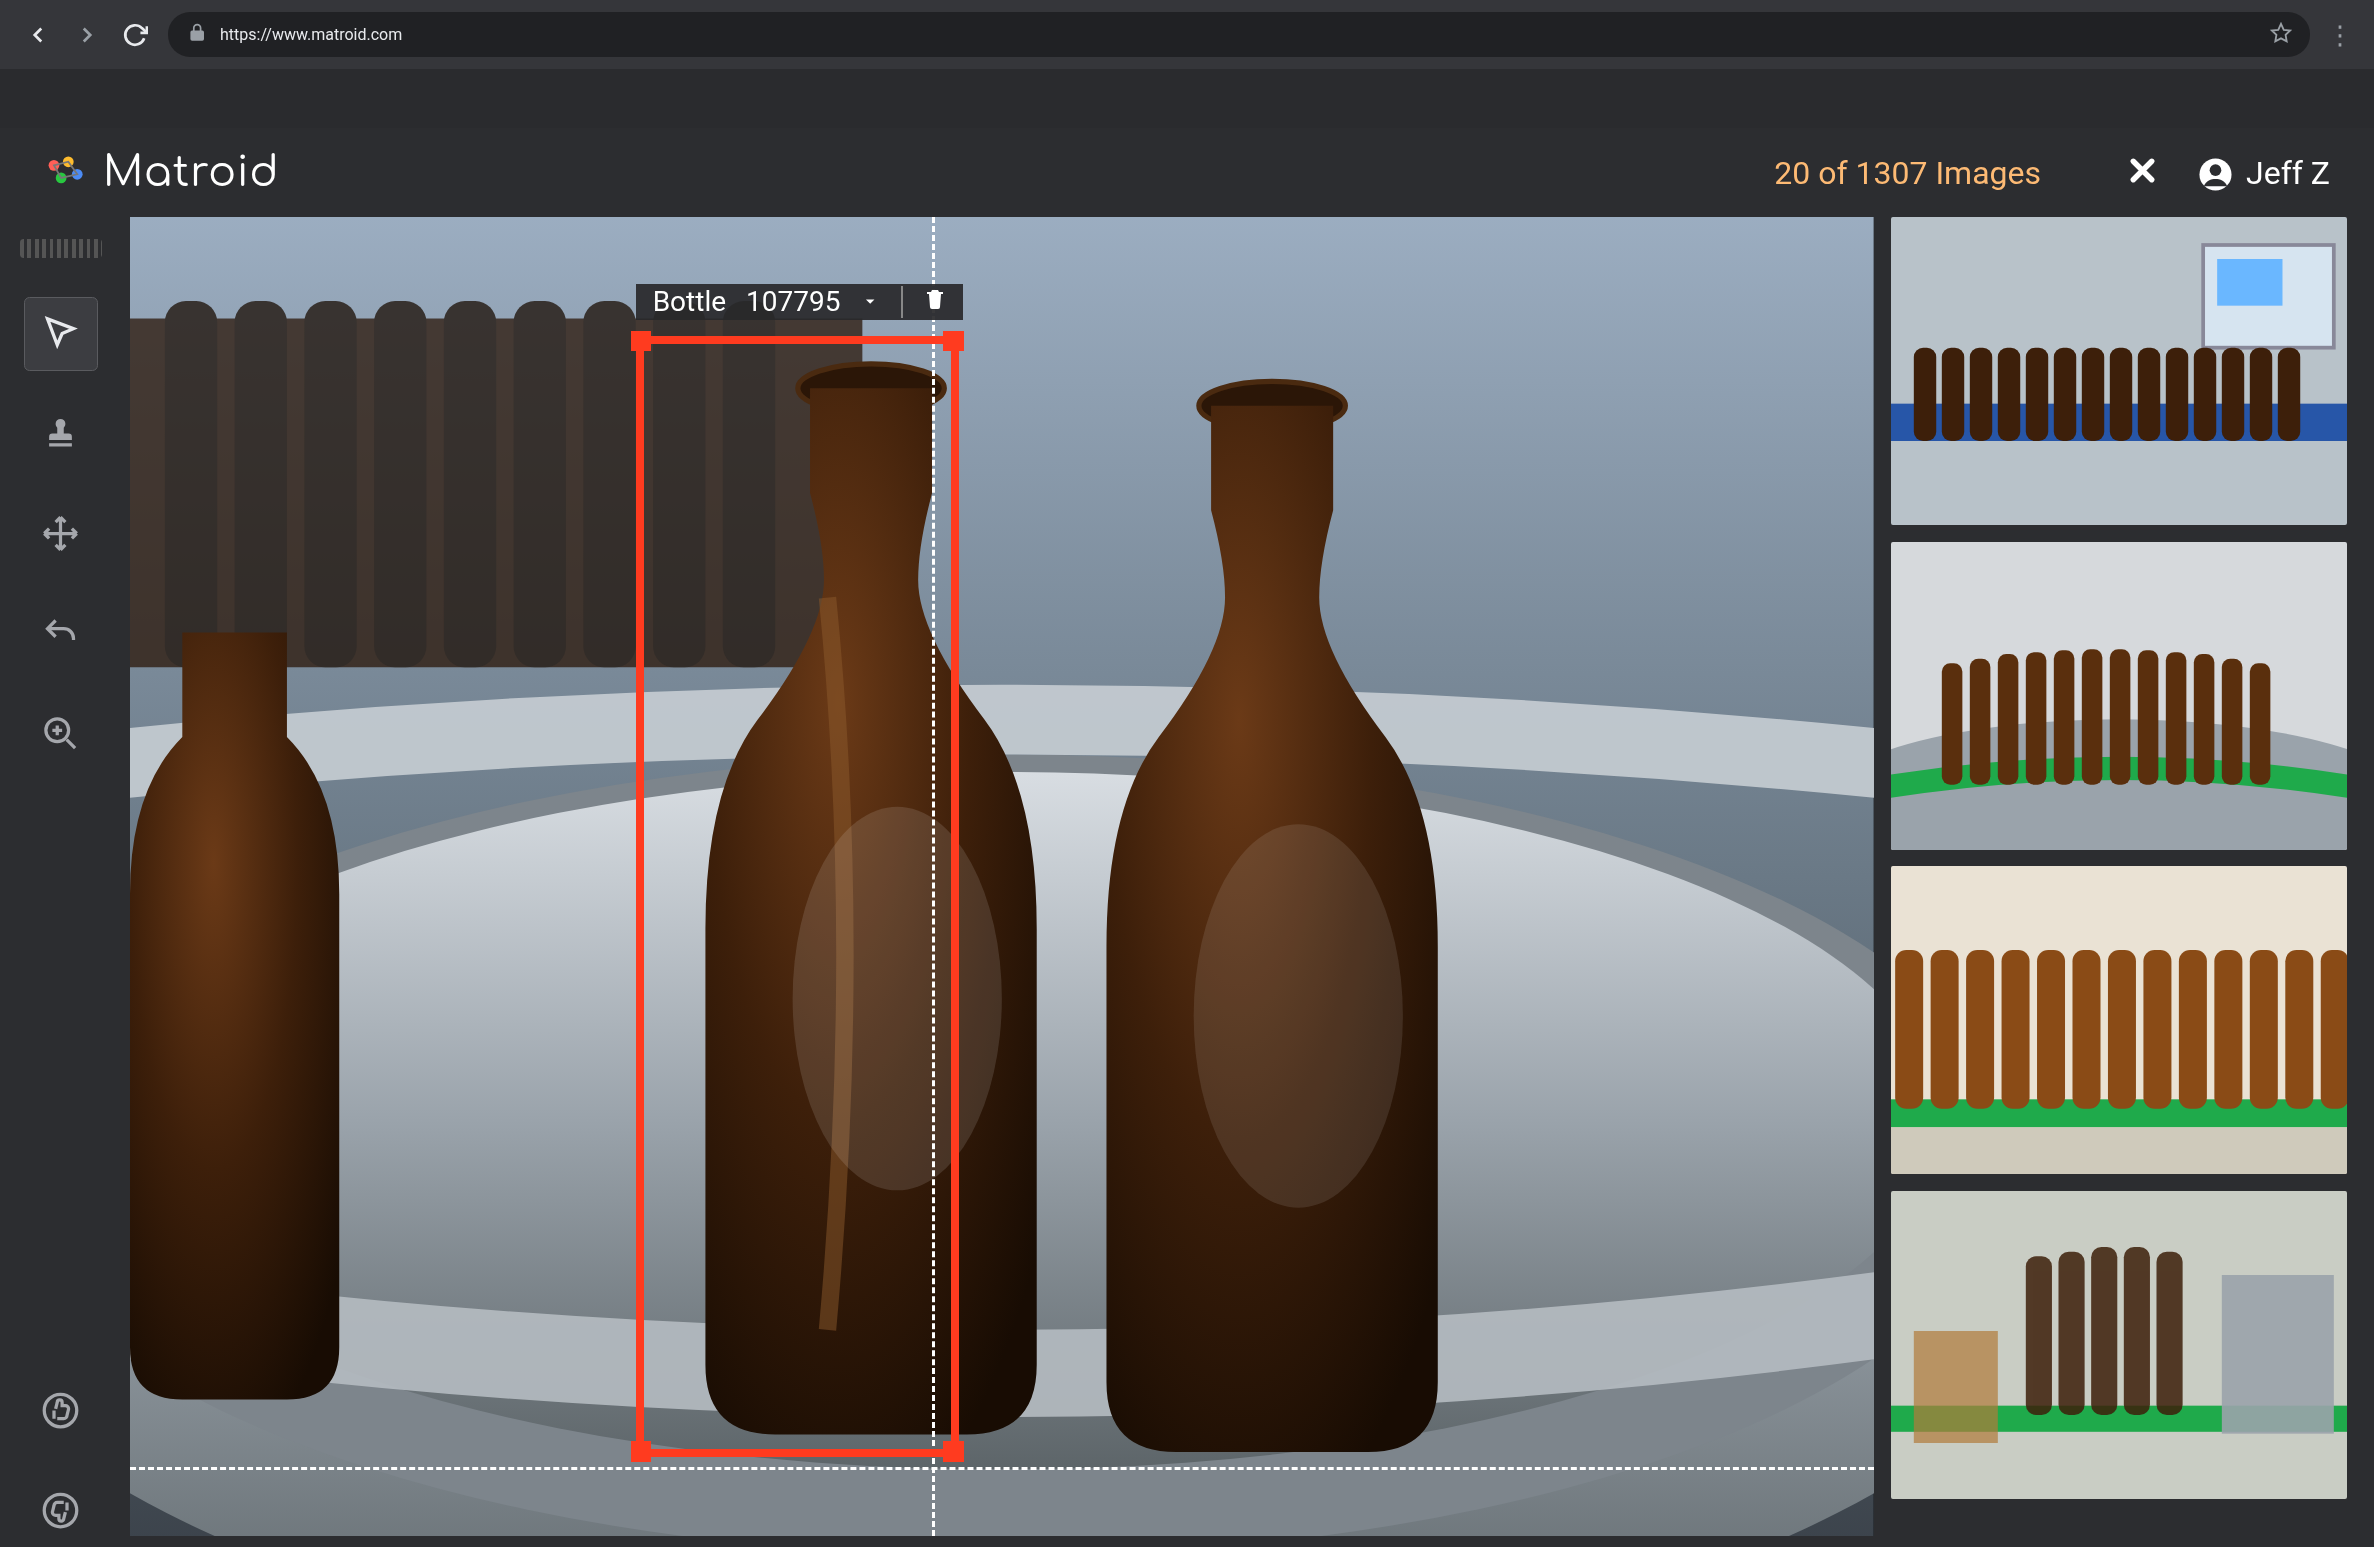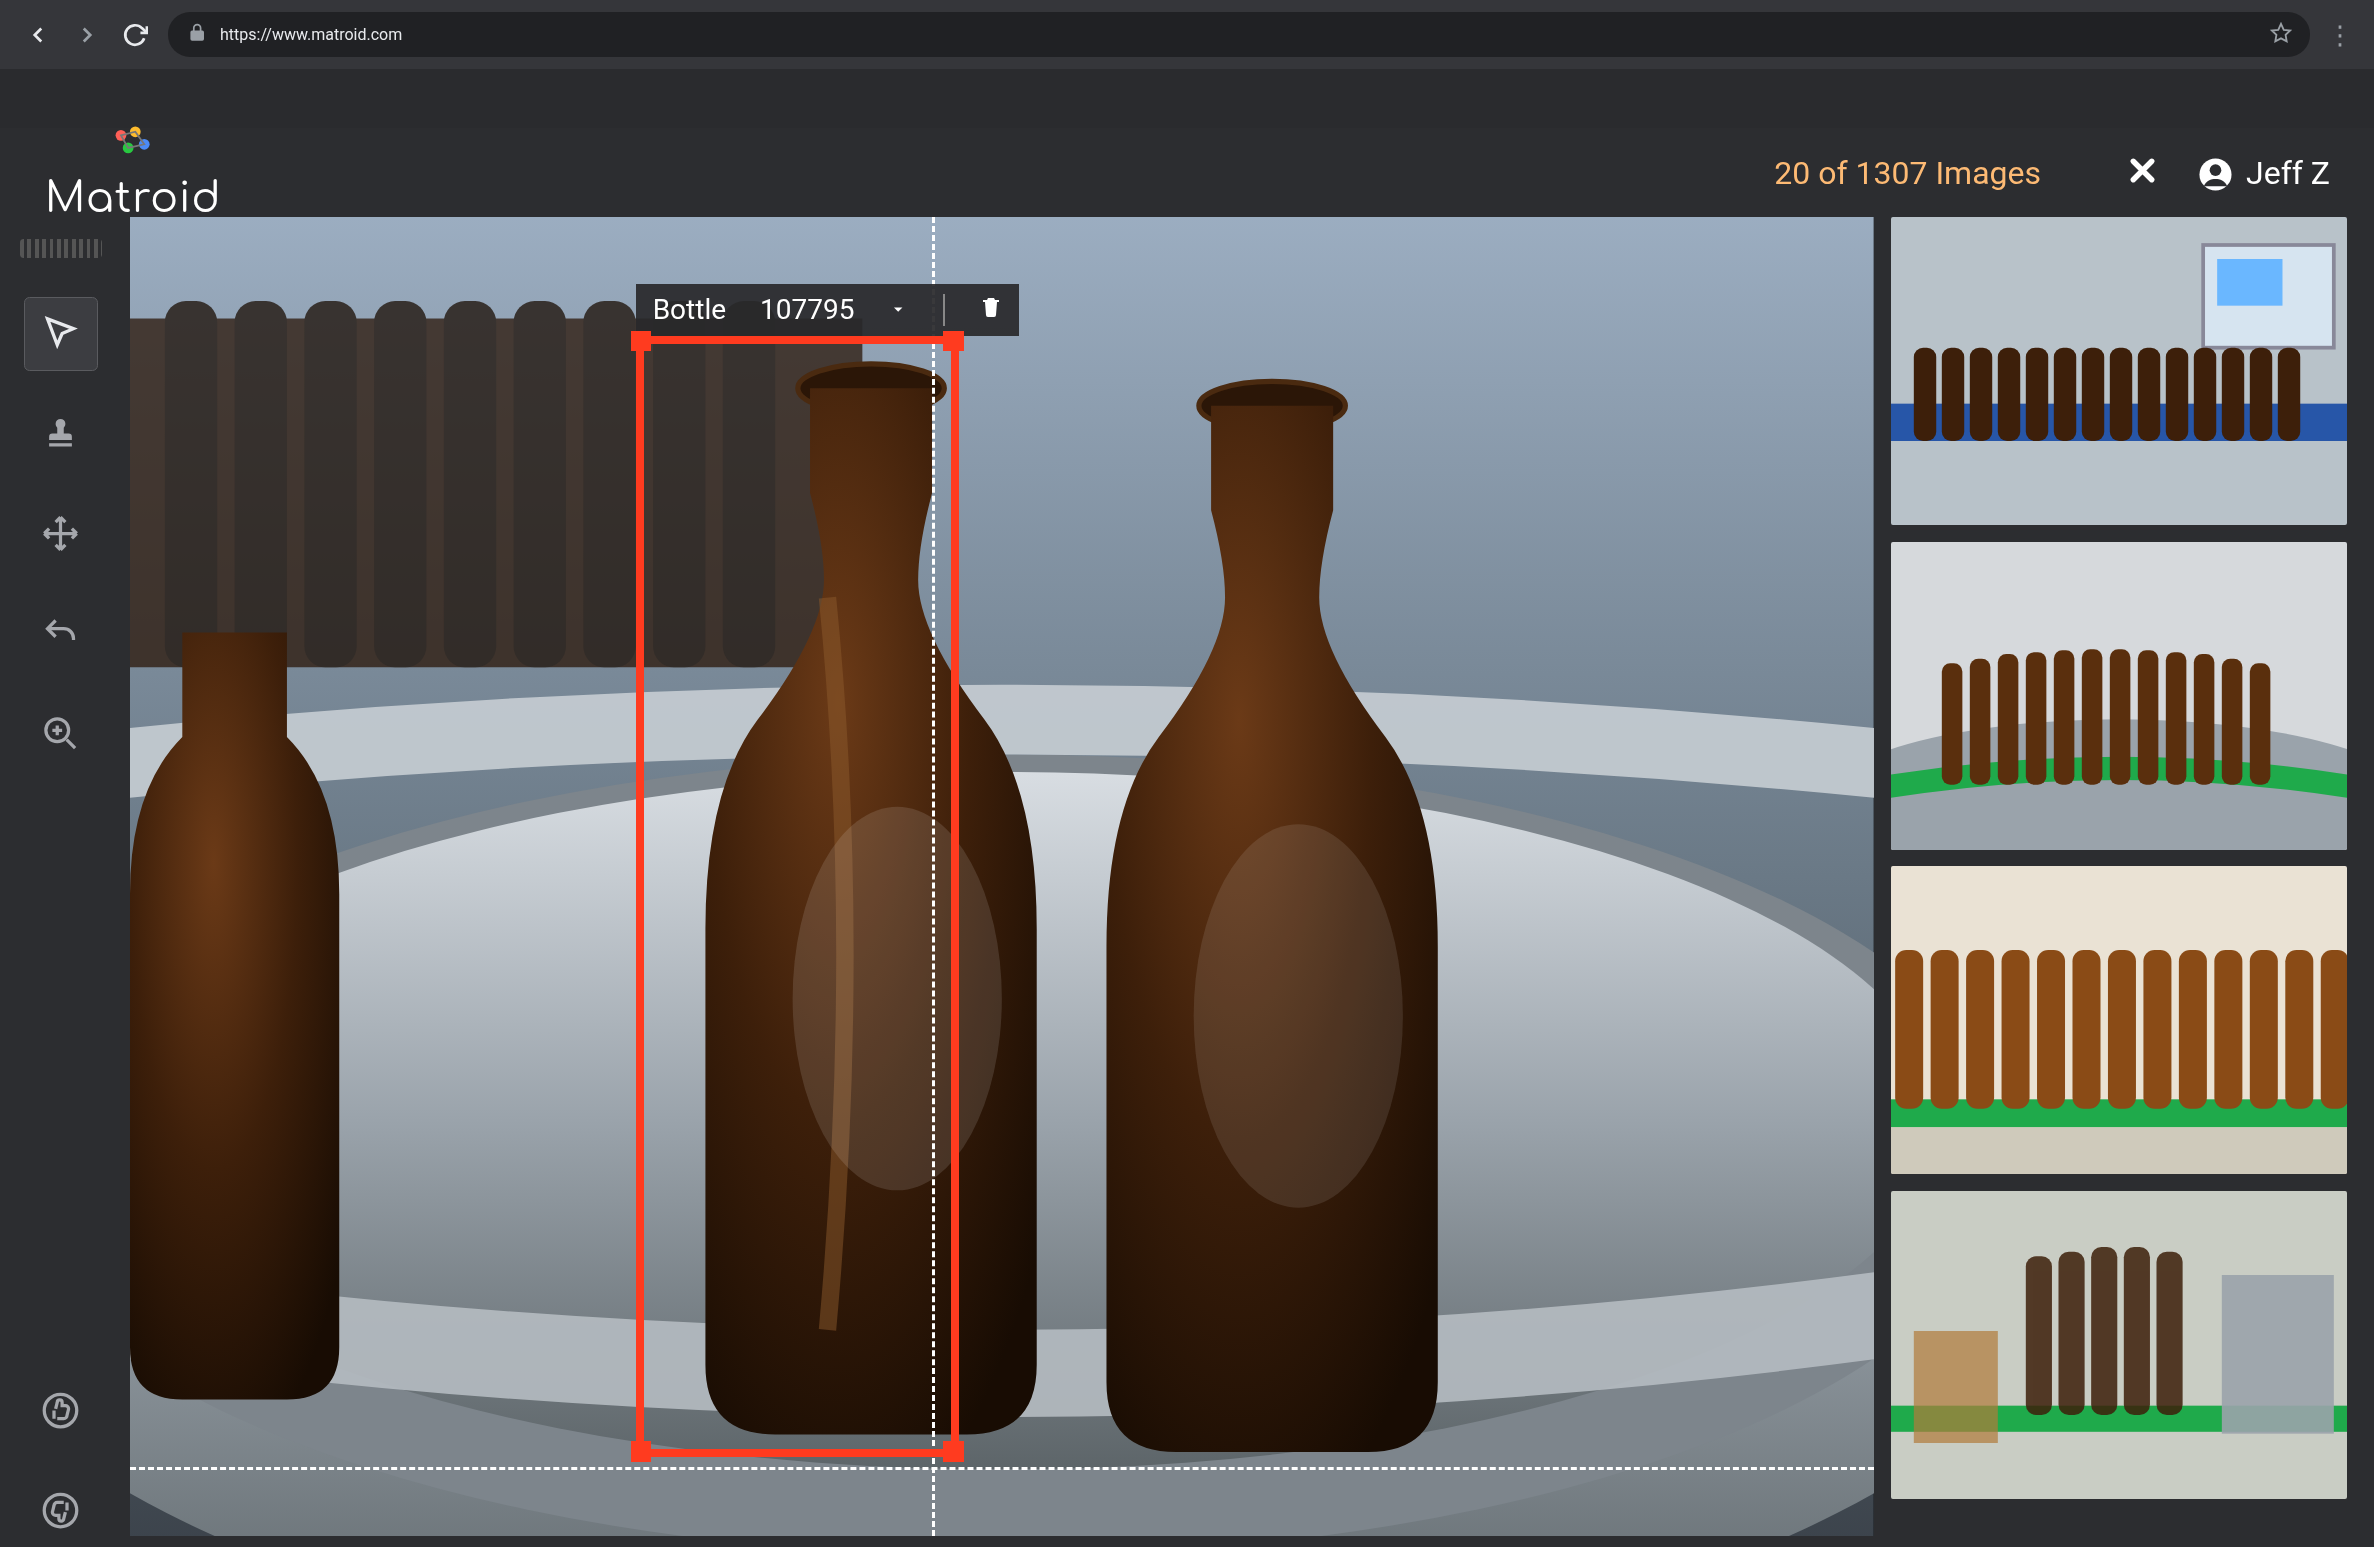--- a/index.html
+++ b/index.html
@@ -18,21 +18,21 @@
   .toolbar { height: 69px; background: #35363a; display: flex; align-items: center; padding: 0 22px; gap: 16.7px; }
   .nav-btn { width: 32px; height: 32px; display: flex; align-items: center; justify-content: center; color: #9aa0a6; cursor: pointer; }
   .nav-btn.enabled { color: #e8eaed; }
   .urlbar { flex: 1; background: #202124; height: 45px; border-radius: 22px; display: flex; align-items: center; padding: 0 18.6px; gap: 13px; color: #e8eaed; font-size: 16px; }
   .urlbar .lock { color: #9aa0a6; }
   .urlbar-star { color: #9aa0a6; cursor: pointer; margin-left: auto; }
   .overflow-menu { color: #9aa0a6; cursor: pointer; font-size: 26px; }
 
   .app { width: 100%; height: calc(100% - 128px); display: flex; flex-direction: column; background: #2c2d30; }
   .app-header { height: 89px; display: flex; align-items: center; padding: 0 45px; }
-  .logo-wrap { display: flex; align-items: center; gap: 15px; flex-direction: column; }
+  .logo-wrap { display: flex; align-items: center; gap: 15px; }
   .logo-mark { width: 43px; height: 37px; }
   .logo-text { color: #fff; font-size: 41px; font-weight: 400; letter-spacing: 0.9px; font-family: "Comfortaa", "Quicksand", sans-serif; }
   .spacer { flex: 1; }
   .image-count { color: #fdba74; font-size: 32px; font-weight: 400; }
   .header-actions { display: flex; align-items: center; gap: 37px; margin-left: 83px; }
   .close-btn { color: #fff; cursor: pointer; }
   .user-block { display: flex; align-items: flex-end; gap: 13px; color: #fff; font-size: 32px; }
   .user-icon { width: 35px; height: 35px; }
 
   .app-body { flex: 1; display: flex; height: calc(100% - 89px); }
@@ -48,21 +48,21 @@
   .bottle-scene { width: 100%; height: 100%; }
   .crosshair-h, .crosshair-v { position: absolute; border: none; }
   .crosshair-h { left: 0; right: 0; height: 0; border-top: 3.7px dashed #fff; bottom: 5%; }
   .crosshair-v { top: 0; bottom: 0; width: 0; border-left: 3.7px dashed #fff; left: 46%; }
   .bbox { position: absolute; border: 8.3px solid #ff3b1f; left: 29%; top: 9%; width: 18.5%; height: 85%; }
   .bbox .handle { position: absolute; width: 20.4px; height: 20.4px; background: #ff3b1f; }
   .bbox .h-tl { top: -13px; left: -13px; }
   .bbox .h-tr { top: -13px; right: -13px; }
   .bbox .h-bl { bottom: -13px; left: -13px; }
   .bbox .h-br { bottom: -13px; right: -13px; }
-  .label-pill { position: absolute; top: calc(9% - 52px); left: 29%; height: 52px; background: rgba(40,40,42,0.92); display: flex; align-items: center; padding: 0 16.7px; gap: 34px; color: #fff; font-size: 28px; }
+  .label-pill { position: absolute; top: calc(9% - 52px); left: 29%; height: 36px; background: rgba(40,40,42,0.92); display: flex; align-items: center; padding: 0 16.7px; gap: 20px; color: #fff; font-size: 28px; }
   .label-pill .chev { cursor: pointer; }
   .label-pill .sep { width: 1.9px; height: 32px; background: #888; }
   .label-pill .trash { cursor: pointer; }
 
   .thumb-rail { width: 501px; display: flex; flex-direction: column; gap: 16.7px; padding: 0 28px 11px 16.7px; overflow: hidden; }
   .thumb { width: 100%; height: 308px; border-radius: 1.9px; cursor: pointer; overflow: hidden; }
   .thumb svg { width: 100%; height: 100%; display: block; }
 </style>
 </head>
 <body>

